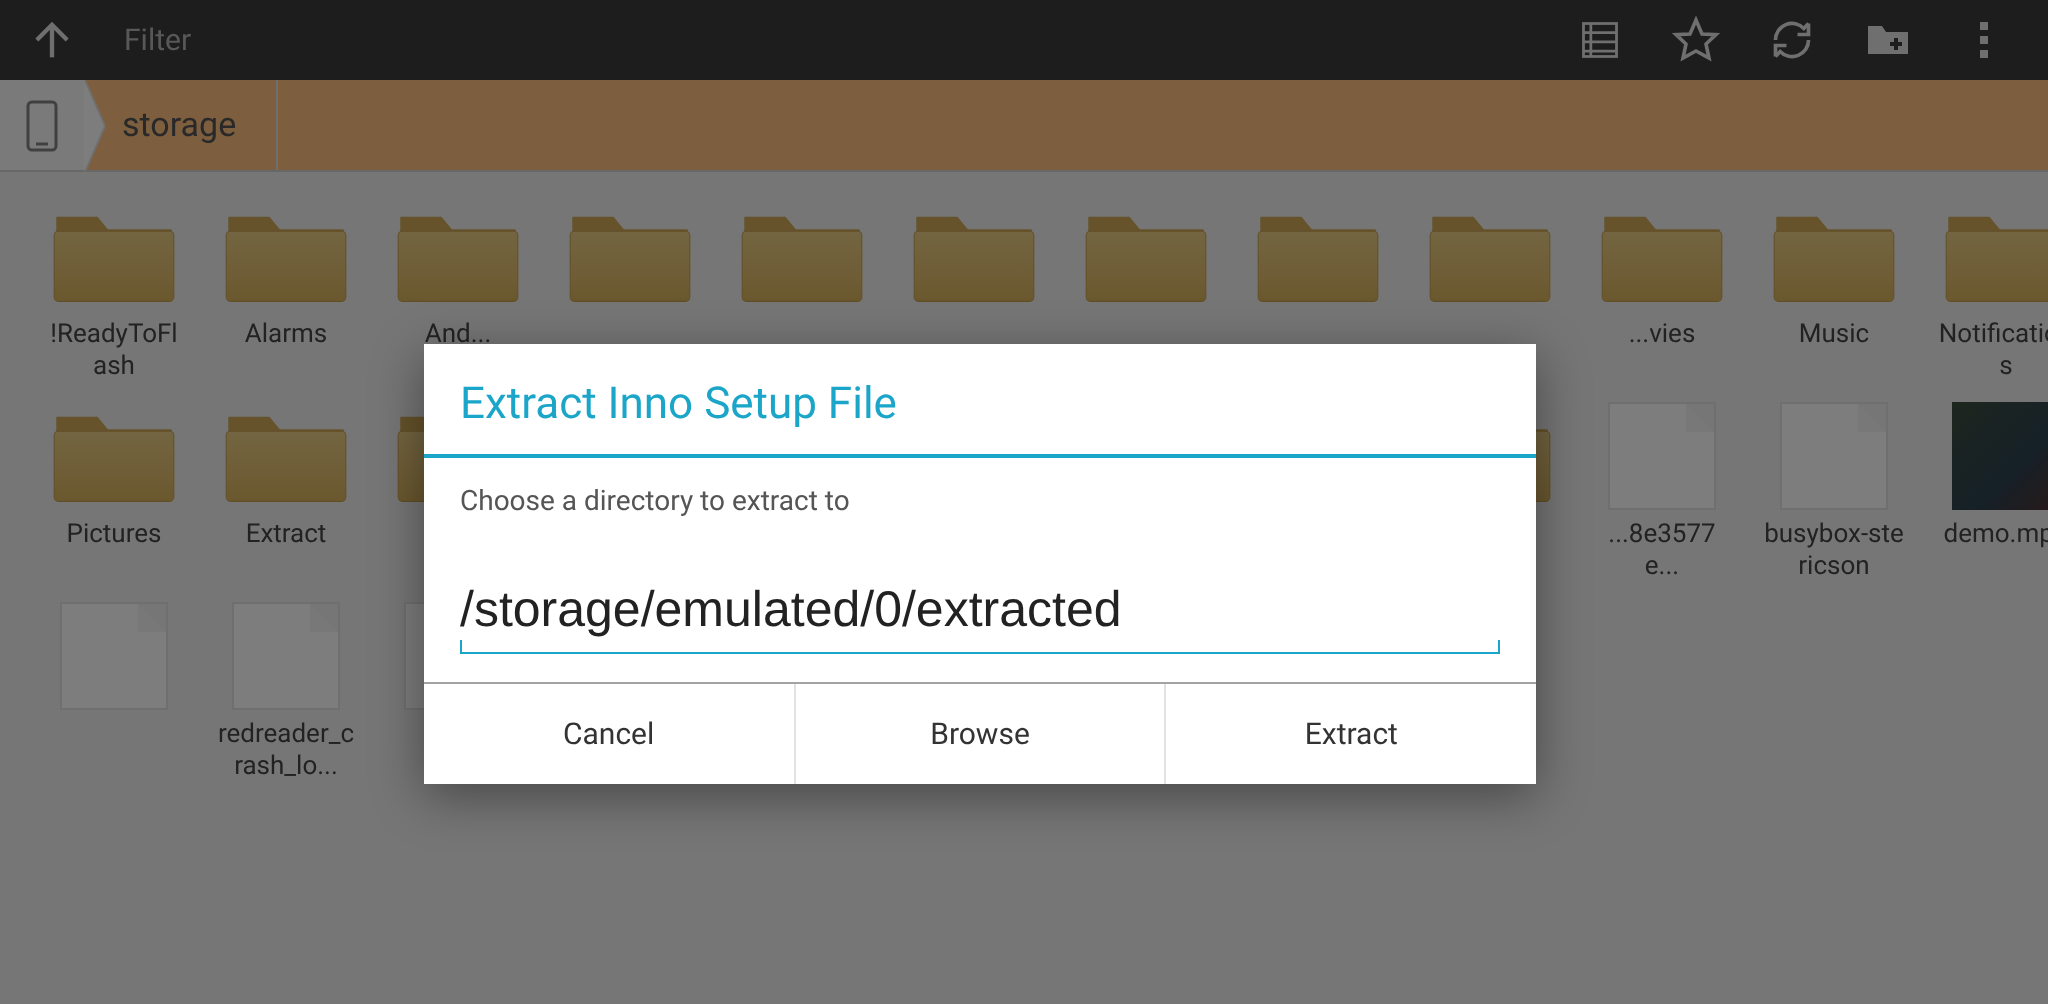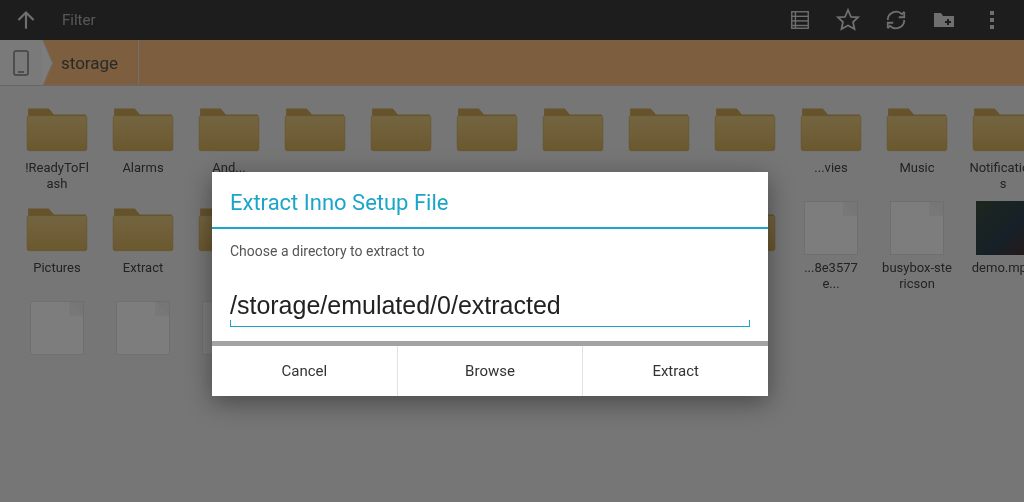--- a/index.html
+++ b/index.html
@@ -158,21 +158,21 @@
     outline: none;
     background: transparent;
   }
   .input-wrap { position:relative; margin-bottom: 6px; }
   .input-wrap::before, .input-wrap::after{
     content:''; position:absolute; bottom:0; width:1px; height:7px; background:#1ba6c9;
   }
   .input-wrap::before{left:0;} .input-wrap::after{right:0;}
   .dialog-buttons {
     display: flex;
-    border-top: 5px solid #a3a3a3;
+    border-top: 1px solid #a3a3a3;
   }
   .dlg-btn {
     flex: 1;
     text-align: center;
     padding: 16px 0;
     font-size: 15px;
     color: #333;
     border-right: 1px solid #e2e2e2;
     cursor: pointer;
   }
@@ -574,20 +574,26 @@
     </div>
     <div class="item">
       <div class="icon-wrap">
         <div class="file-generic with-fold"></div>
       </div>
     </div>
     <div class="item">
       <div class="icon-wrap">
         <div class="file-generic with-fold"></div>
       </div>
+      <div class="label">redreader_crash_lo...</div>
+    </div>
+    <div class="item">
+      <div class="icon-wrap">
+        <div class="file-generic with-fold"></div>
+      </div>
     </div>
     <div class="item">
       <div class="icon-wrap">
         <div class="file-generic with-fold"></div>
       </div>
     </div>
     <div class="item">
       <div class="icon-wrap">
         <div class="file-zip">ZIP</div>
       </div>

